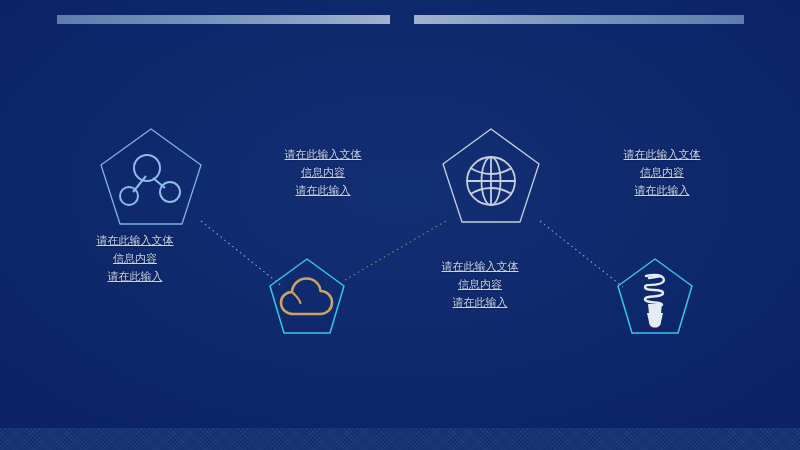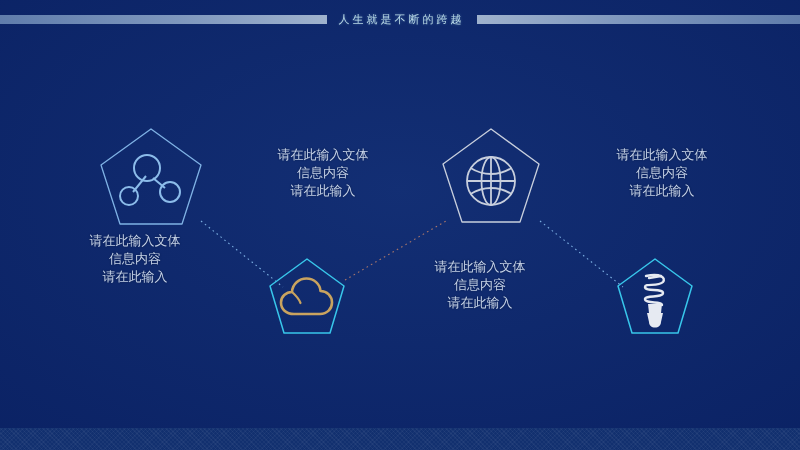--- a/index.html
+++ b/index.html
@@ -88,38 +88,38 @@
   .node {
     position: absolute;
   }
   .node svg { display: block; overflow: visible; }
 
   
   .textblock {
     position: absolute;
     text-align: center;
     color: #c6d3e8;
-    font-size: 13px;
+    font-size: 11px;
     line-height: 18px;
     white-space: nowrap;
     text-shadow: 0 0 2px rgba(0,0,0,0.4);
+    text-decoration: underline;
   }
   .textblock .ln { display: block; }
 </style>
 </head>
 <body>
 
 <div id="slide">
 
   <div id="bg-tone"></div>
   <div id="bg-texture"></div>
 
   <div id="header">
     <div class="hdr-bar left"></div>
-    <div id="header-title">人生就是不断的跨越</div>
     <div class="hdr-bar right"></div>
   </div>
 
   <svg id="connectors" viewBox="0 0 800 450" width="800" height="450">
     <line x1="201" y1="221" x2="283" y2="287" stroke="#7fb2e5" stroke-width="1.1" stroke-dasharray="1.6 3.4" opacity="0.95"></line>
     <line x1="345" y1="280" x2="446" y2="221" stroke="#b07a6a" stroke-width="1.1" stroke-dasharray="1.6 3.4" opacity="0.95"></line>
     <line x1="540" y1="221" x2="623" y2="287" stroke="#7fb2e5" stroke-width="1.1" stroke-dasharray="1.6 3.4" opacity="0.95"></line>
   </svg>
 
   <div class="node" style="left:97px; top:126px;">

